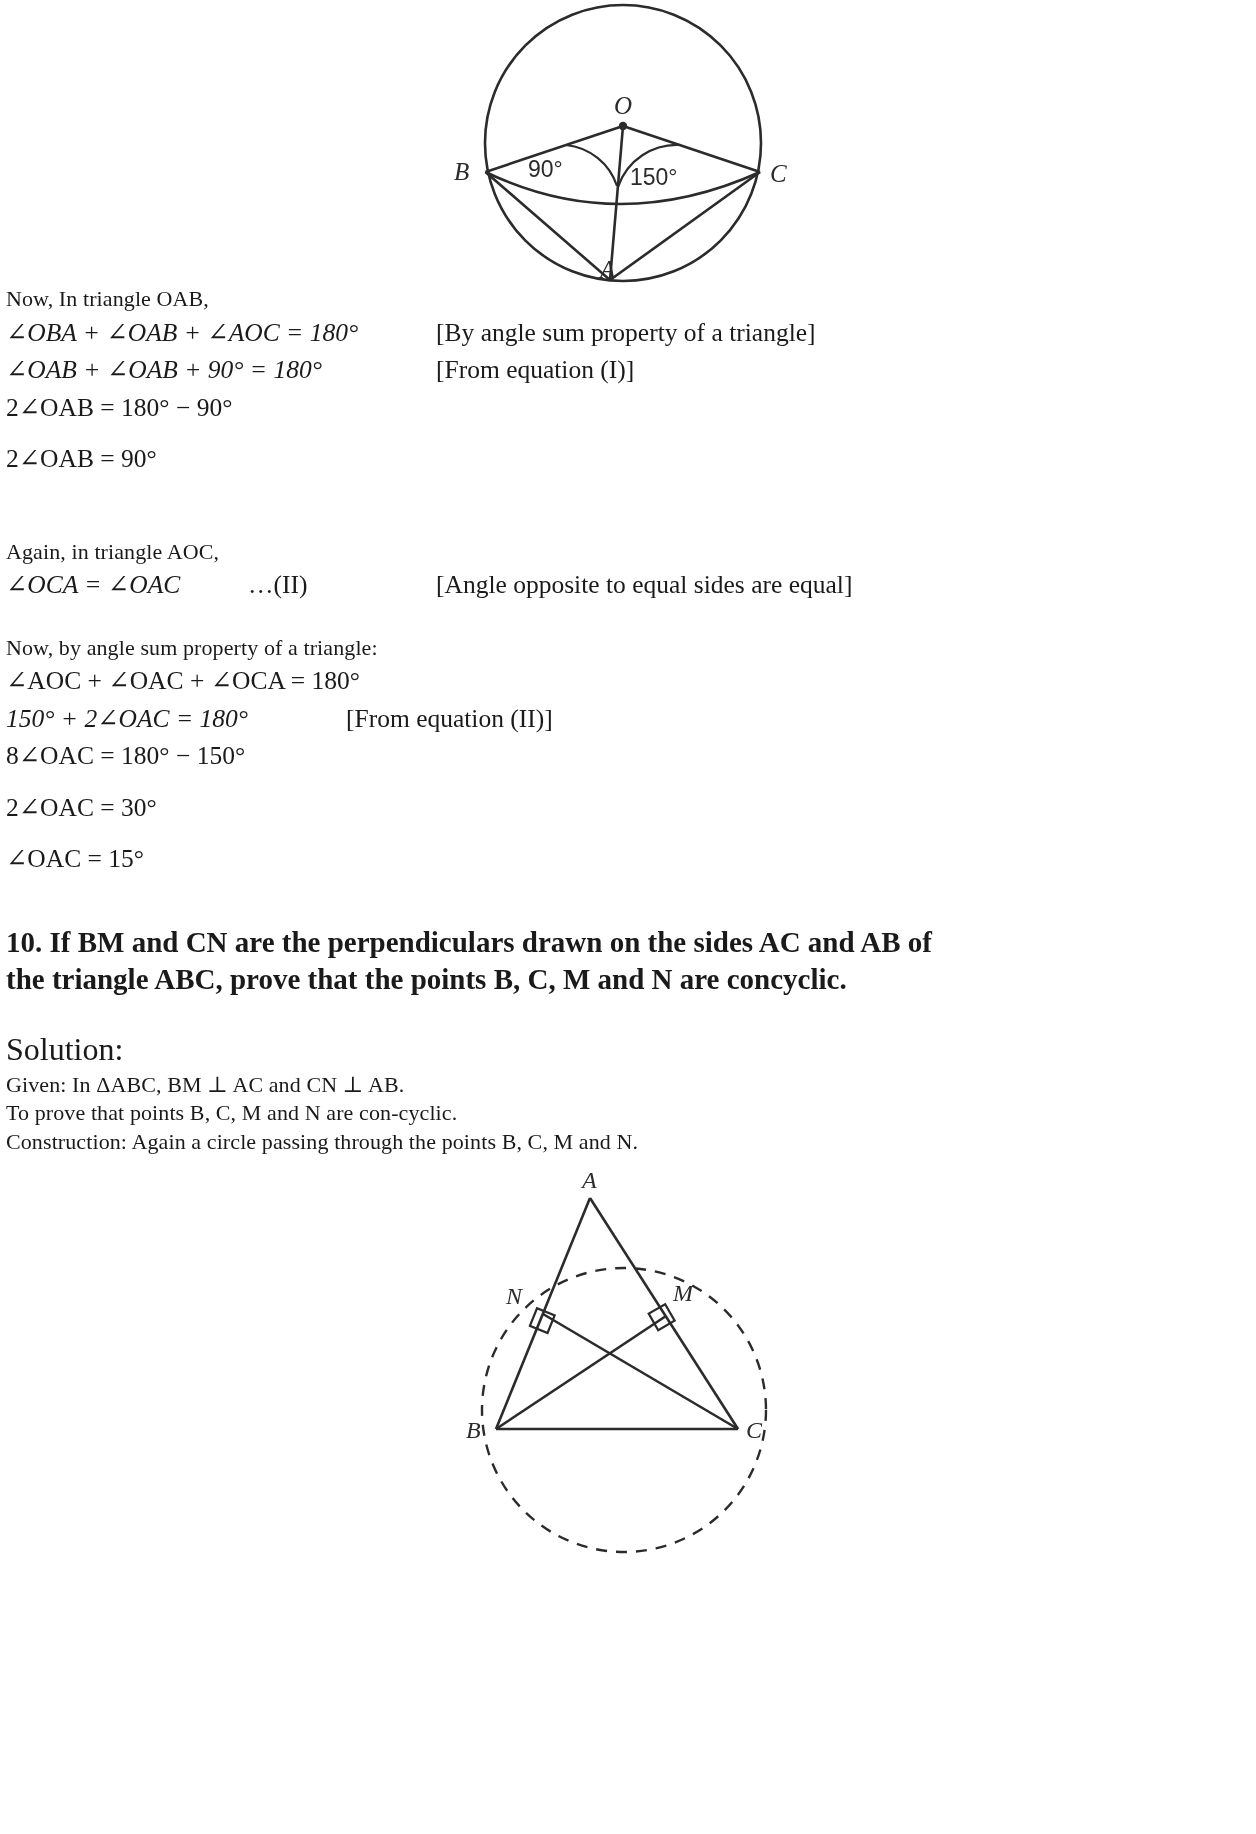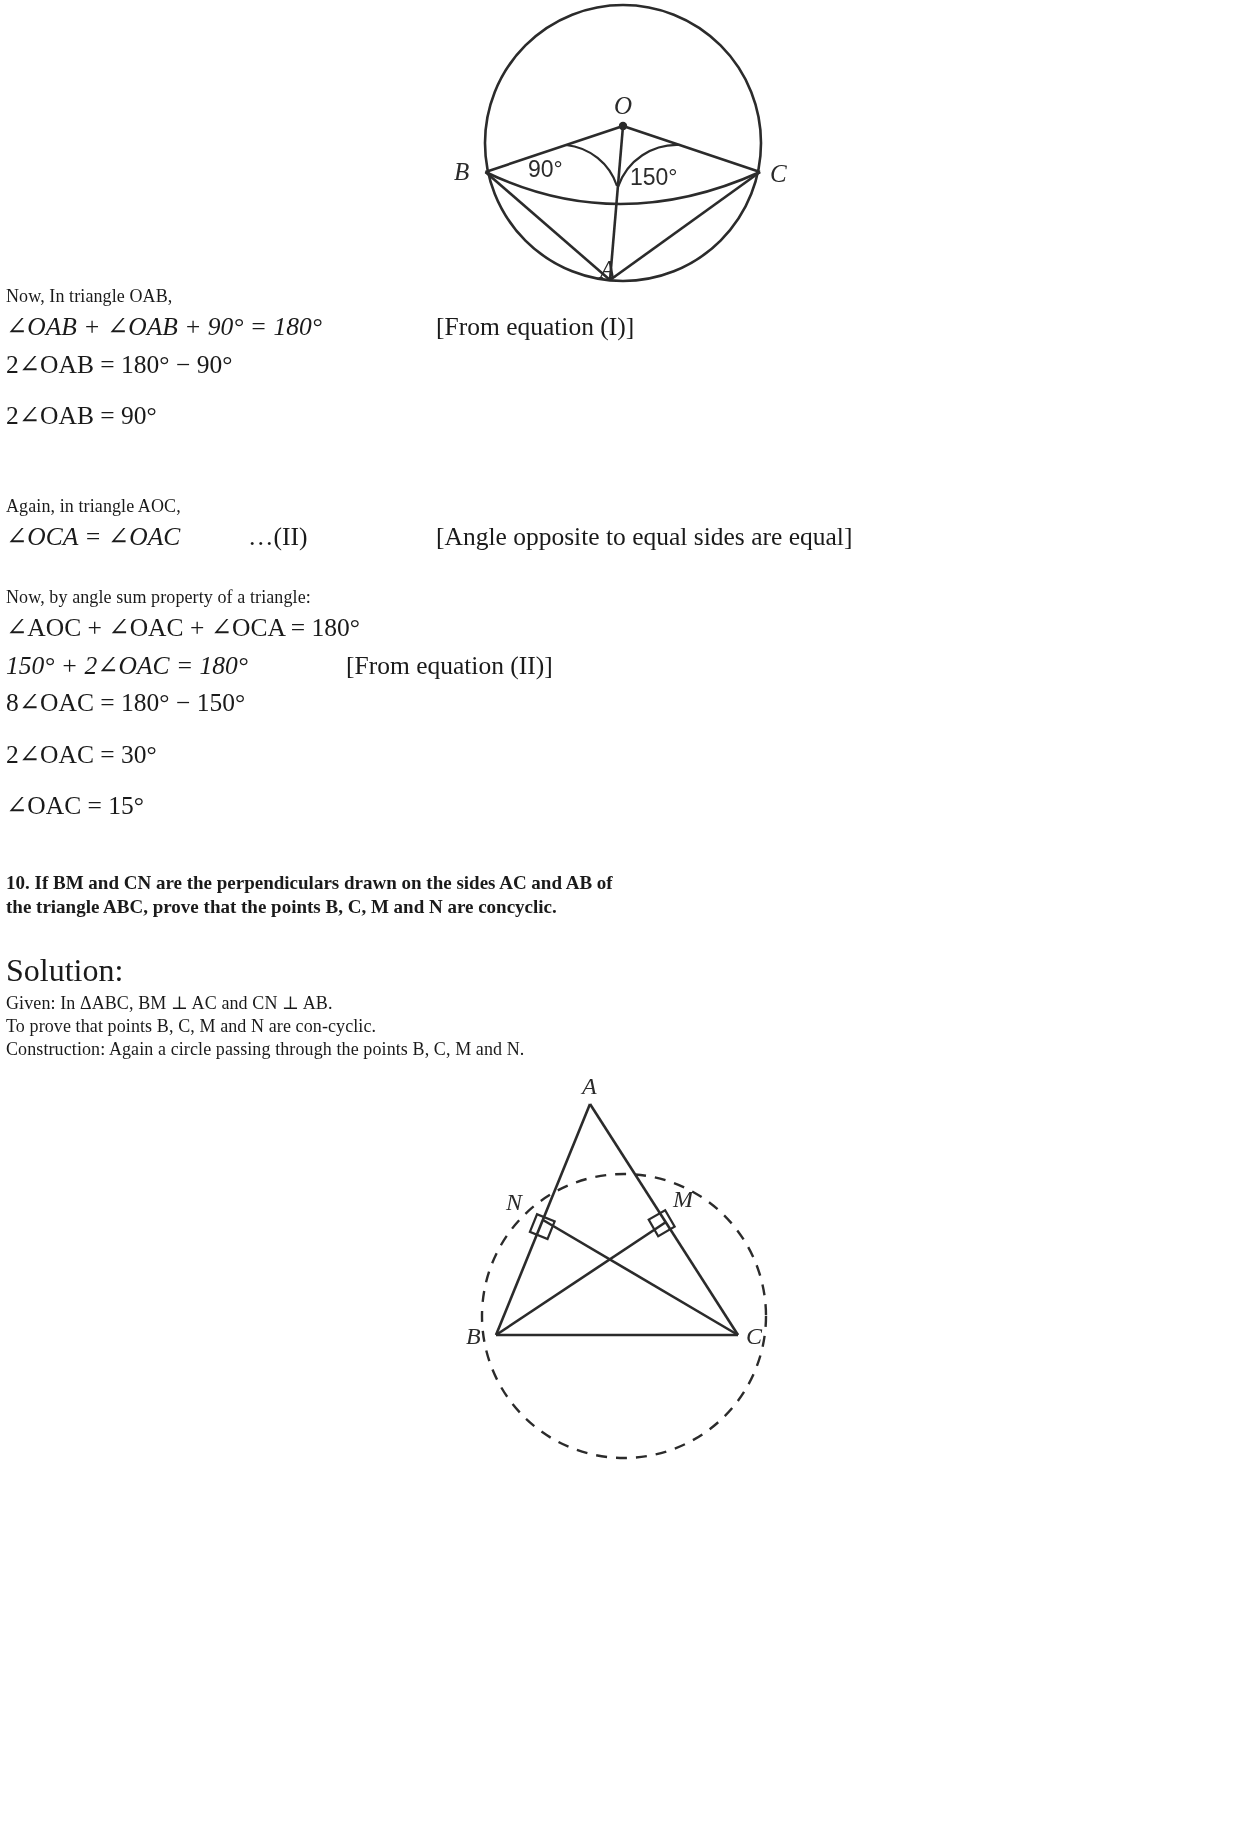--- a/index.html
+++ b/index.html
@@ -31,21 +31,21 @@
   .fig-one svg {
     display: block;
     margin: 0 auto;
   }
   
   .body-text {
     padding-left: 6px;
     padding-right: 10px;
   }
   .line {
-    font-size: 18px;
+    font-size: 22px;
     line-height: 1.30;
     white-space: pre;
     letter-spacing: 0.1px;
   }
   .eq {
     font-family: "Liberation Serif", "DejaVu Serif", serif;
     font-size: 25.5px;
     line-height: 1.47;
     white-space: pre;
   }
@@ -63,21 +63,21 @@
   }
   .row .note {
     flex: 0 0 auto;
     white-space: pre;
   }
   .spacer-sm { height: 14px; }
   .spacer-md { height: 30px; }
   .spacer-lg { height: 46px; }
   .q-head {
     font-weight: bold;
-    font-size: 19px;
+    font-size: 29px;
     line-height: 1.30;
     padding-right: 6px;
   }
   .sol-head {
     font-weight: normal;
     font-size: 32px;
     line-height: 1.3;
   }
   
   .fig-two {
@@ -128,20 +128,24 @@
       <text class="lbl" x="182" y="278" font-size="25">A</text>
       <text class="deg" x="110" y="177" font-size="23">90°</text>
       <text class="deg" x="212" y="185" font-size="23">150°</text>
     </svg>
   </div>
 
   <div class="body-text">
 
     <div class="line">Now, In triangle OAB,</div>
 
+    <div class="row eq">
+      <span class="lhs it" style="width:430px">∠OBA + ∠OAB + ∠AOC = 180°</span>
+      <span class="note">[By angle sum property of a triangle]</span>
+    </div>
 
     <div class="row eq">
       <span class="lhs it" style="width:430px">∠OAB + ∠OAB + 90° = 180°</span>
       <span class="note">[From equation (I)]</span>
     </div>
 
     <div class="eq it">2∠OAB = 180° − 90°</div>
 
     <div class="spacer-sm"></div>
 

